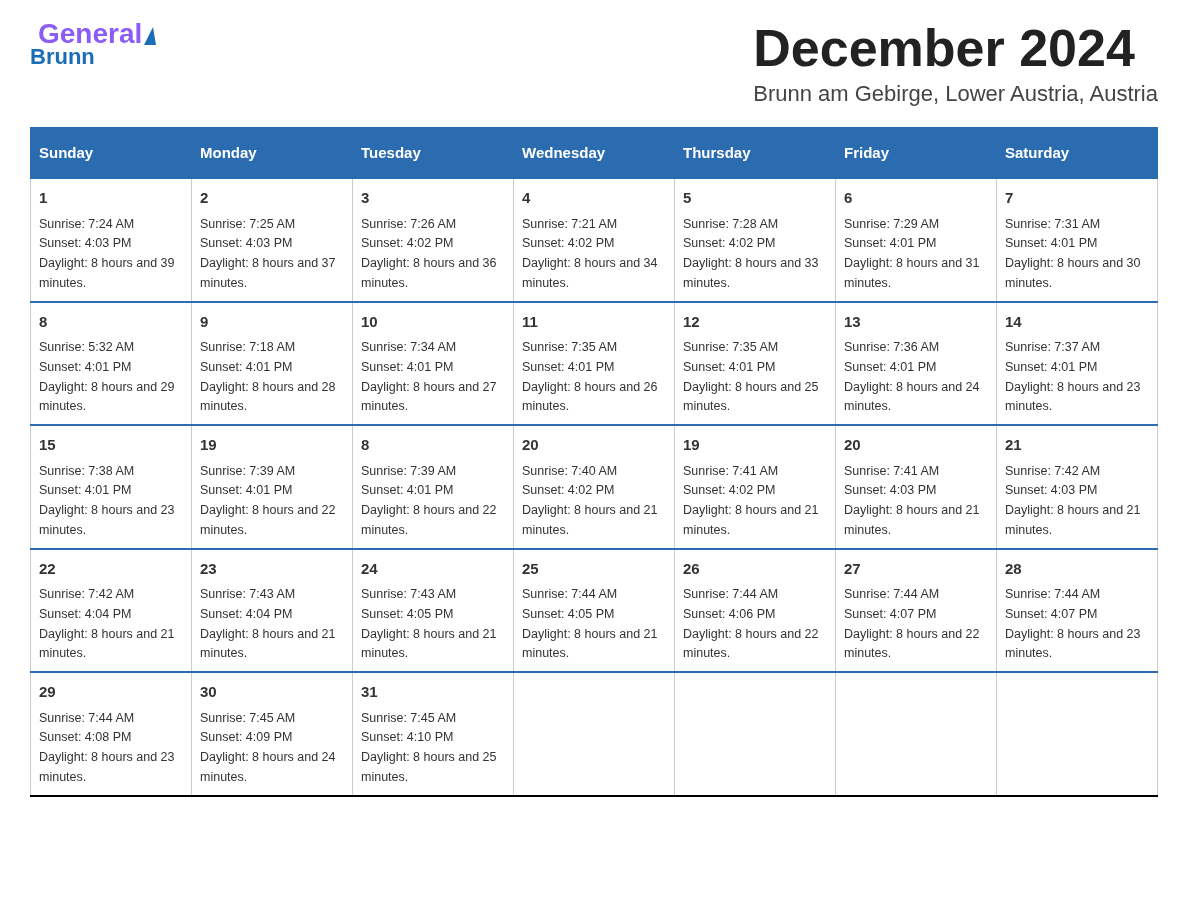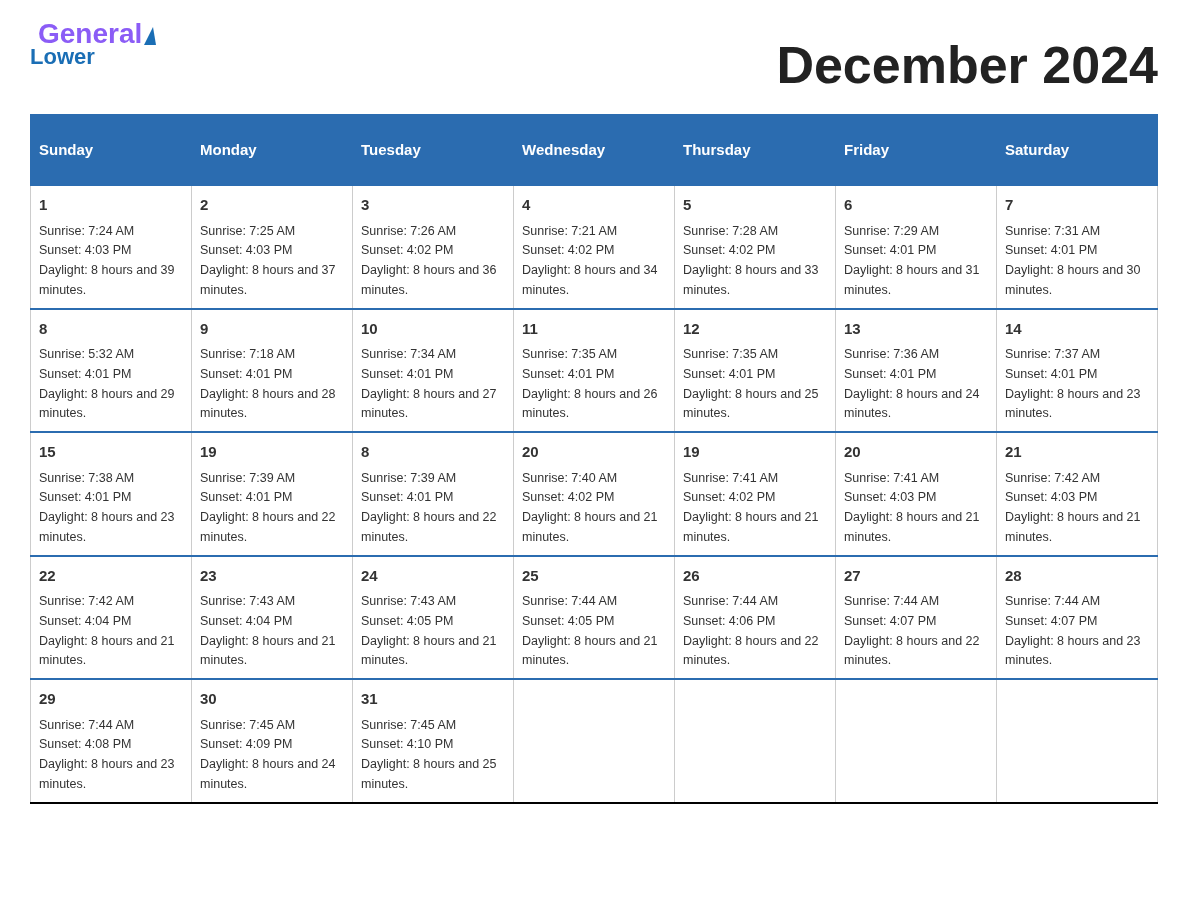--- a/index.html
+++ b/index.html
@@ -28,42 +28,41 @@
       margin-left: 8px;
     }
     .logo-blue-line {
       color: #1a6eb5;
       font-size: 22px;
       font-weight: bold;
       margin-top: -4px;
     }
     .title-block {
       text-align: left;
-      margin-top: 17px;
     }
     .month-title {
       font-size: 52px;
       font-weight: bold;
       color: #222;
       line-height: 1.1;
     }
     .location-title {
       font-size: 22px;
       color: #444;
       margin-top: 4px;
     }
     table {
       width: 100%;
       border-collapse: collapse;
       table-layout: fixed;
     }
     thead tr th {
       background-color: #2b6cb0;
       color: #fff;
-      padding: 26px 8px;
+      padding: 16px 8px;
       font-size: 15px;
       text-align: left;
       border: 1px solid #2b6cb0;
     }
     tbody tr td {
       vertical-align: top;
       padding: 8px 8px;
       font-size: 13px;
       border: 1px solid #ccc;
       border-top: 2px solid #2b6cb0;
@@ -85,24 +84,25 @@
     }
   </style>
 </head>
 <body>
 
 <div class="header">
   <div class="logo">
     <div class="logo-text">
       General<span style="display:inline-block;width:0;height:0;border-left:9px solid transparent;border-right:3px solid transparent;border-bottom:18px solid #1a6eb5;margin-left:2px;vertical-align:middle;"></span>
     </div>
-    <div class="logo-blue-line">Lower</div>
+    <div class="logo-blue-line">Brunn</div>
   </div>
   <div class="title-block">
     <div class="month-title">December 2024</div>
+    <div class="location-title">Brunn am Gebirge, Lower Austria, Austria</div>
   </div>
 </div>
 
 <table>
   <thead>
     <tr id="header-row">
     <th>Sunday</th>
         <th>Monday</th>
         <th>Tuesday</th>
         <th>Wednesday</th>

